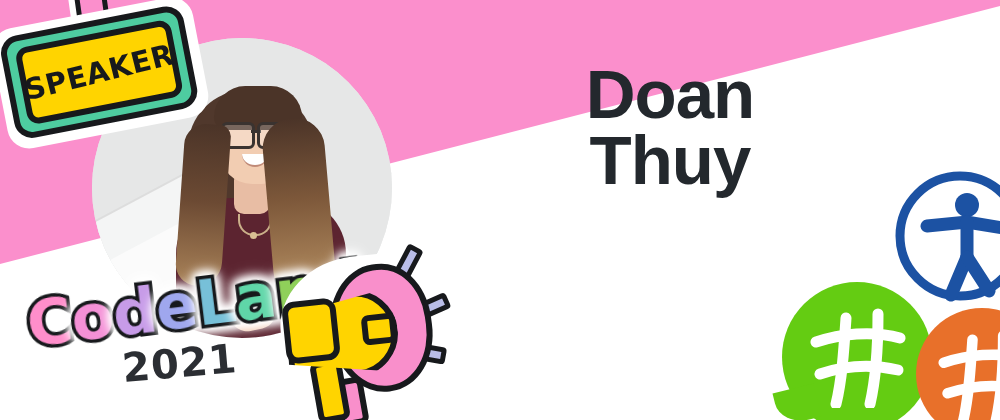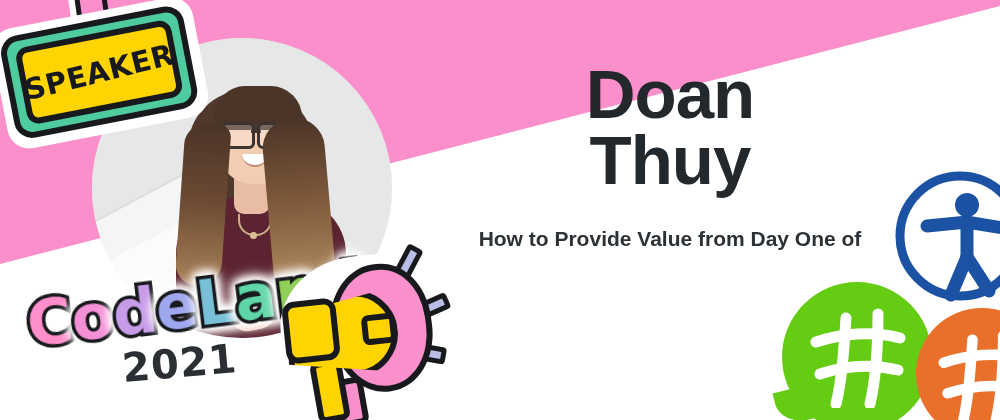--- a/index.html
+++ b/index.html
@@ -335,17 +335,16 @@
     <path d="M38 61 L78 57 L120 64" stroke="#1C52A3" stroke-width="13" stroke-linecap="round" fill="none"></path>
     <path d="M78 57 L78 94" stroke="#1C52A3" stroke-width="13" stroke-linecap="round" fill="none"></path>
     <path d="M78 92 L62 130" stroke="#1C52A3" stroke-width="13" stroke-linecap="round" fill="none"></path>
     <path d="M78 92 L100 126" stroke="#1C52A3" stroke-width="13" stroke-linecap="round" fill="none"></path>
   </svg>
 
   <div class="txt">
     <div class="name">Doan</div>
     <div class="name">Thuy</div>
     <div class="talk">
-      <div>How to Provide Value from Day One of</div>
     </div>
   </div>
 
 </div>
 
 </body></html>

